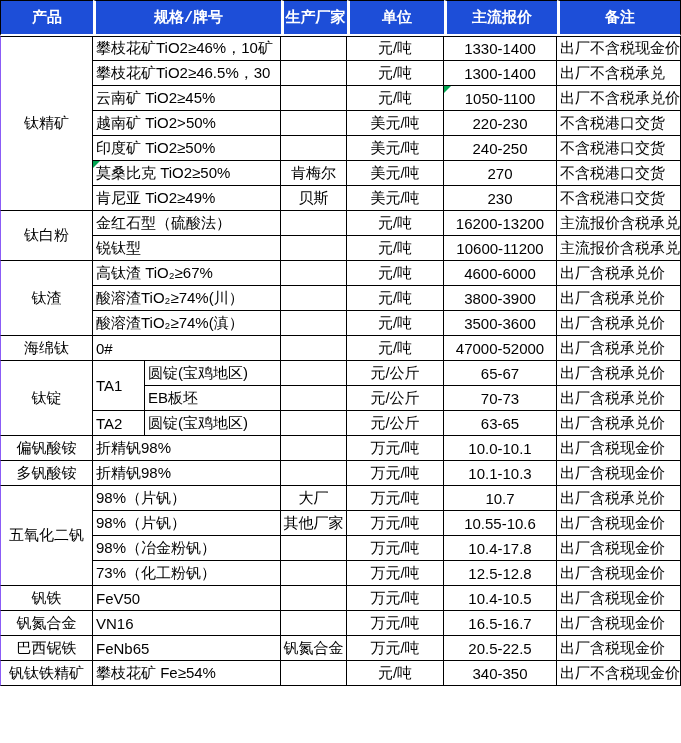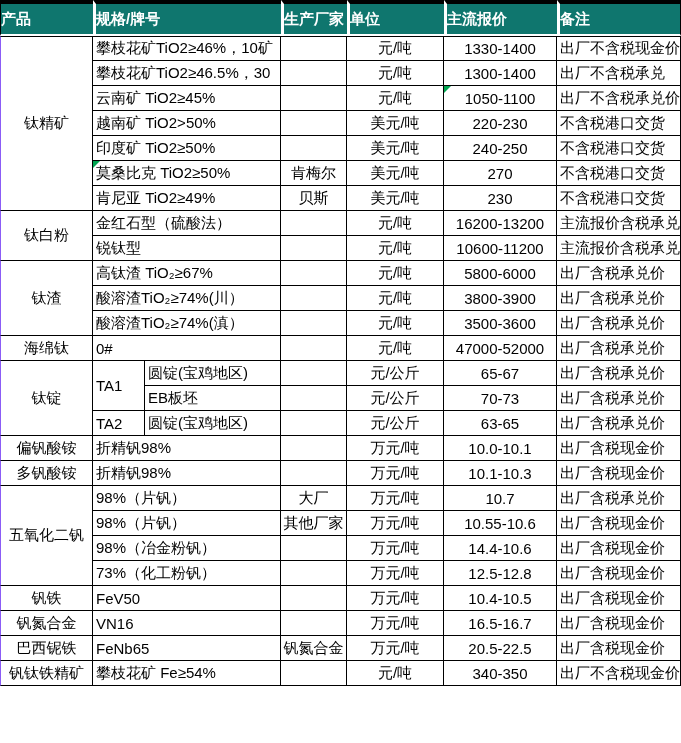--- a/index.html
+++ b/index.html
@@ -12,31 +12,31 @@
   table.price-table {
     position: absolute; top: 0; left: 0;
     width: 681px;
     border-collapse: separate;
     border-spacing: 0;
     table-layout: fixed;
   }
   th, td { box-sizing: border-box; overflow: hidden; white-space: nowrap; }
   
   th {
-    background: #0f766e;
+    background: #1d4ed8;
     color: #ffffff;
     font-weight: bold;
     font-size: 15px;
     height: 36px;
-    text-align: left;
+    text-align: center;
     vertical-align: middle;
-    border-top: 4px solid #000000;
+    border-top: 1px solid #000000;
     border-bottom: 2px solid #ffffff;
   }
-  th + th { border-left: 3px solid #ffffff; }
+  th + th { border-left: 3px solid #ffffff; font-family: Liberation Mono, monospace; }
   th:first-child { border-left: 1px solid #000; }
   th:last-child { border-right: 1px solid #000; }
   
   td {
     background: #ffffff;
     color: #000000;
     font-size: 15px;
     height: 25px;
     vertical-align: middle;
     border-right: 1px solid #000;
@@ -143,21 +143,21 @@
     <td class="al-c">元/吨</td>
     <td class="al-c">10600-11200</td>
     <td class="al-l">主流报价含税承兑</td>
   </tr>
 
   <tr>
     <td class="col-first al-c" rowspan="3">钛渣</td>
     <td class="al-l" colspan="2">高钛渣 TiO₂≥67%</td>
     <td class="al-c"></td>
     <td class="al-c">元/吨</td>
-    <td class="al-c">5800-6000</td>
+    <td class="al-c">4600-6000</td>
     <td class="al-l">出厂含税承兑价</td>
   </tr>
   <tr>
     <td class="al-l" colspan="2">酸溶渣TiO₂≥74%(川）</td>
     <td class="al-c"></td>
     <td class="al-c">元/吨</td>
     <td class="al-c">3800-3900</td>
     <td class="al-l">出厂含税承兑价</td>
   </tr>
   <tr>
@@ -231,21 +231,21 @@
     <td class="al-l" colspan="2">98%（片钒）</td>
     <td class="al-c">其他厂家</td>
     <td class="al-c">万元/吨</td>
     <td class="al-c">10.55-10.6</td>
     <td class="al-l">出厂含税现金价</td>
   </tr>
   <tr>
     <td class="al-l" colspan="2">98%（冶金粉钒）</td>
     <td class="al-c"></td>
     <td class="al-c">万元/吨</td>
-    <td class="al-c">14.4-10.6</td>
+    <td class="al-c">10.4-17.8</td>
     <td class="al-l">出厂含税现金价</td>
   </tr>
   <tr>
     <td class="al-l" colspan="2">73%（化工粉钒）</td>
     <td class="al-c"></td>
     <td class="al-c">万元/吨</td>
     <td class="al-c">12.5-12.8</td>
     <td class="al-l">出厂含税现金价</td>
   </tr>
 

